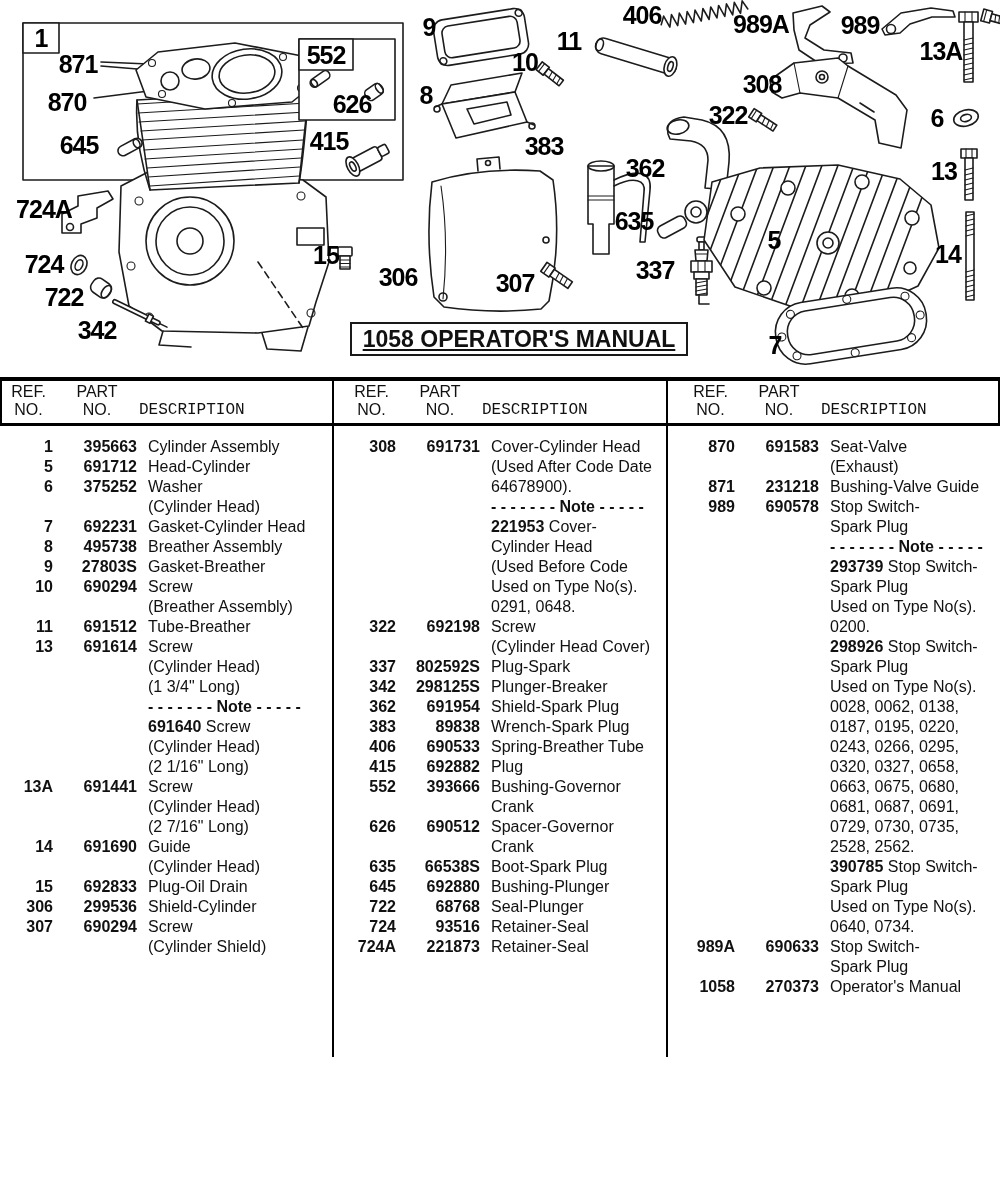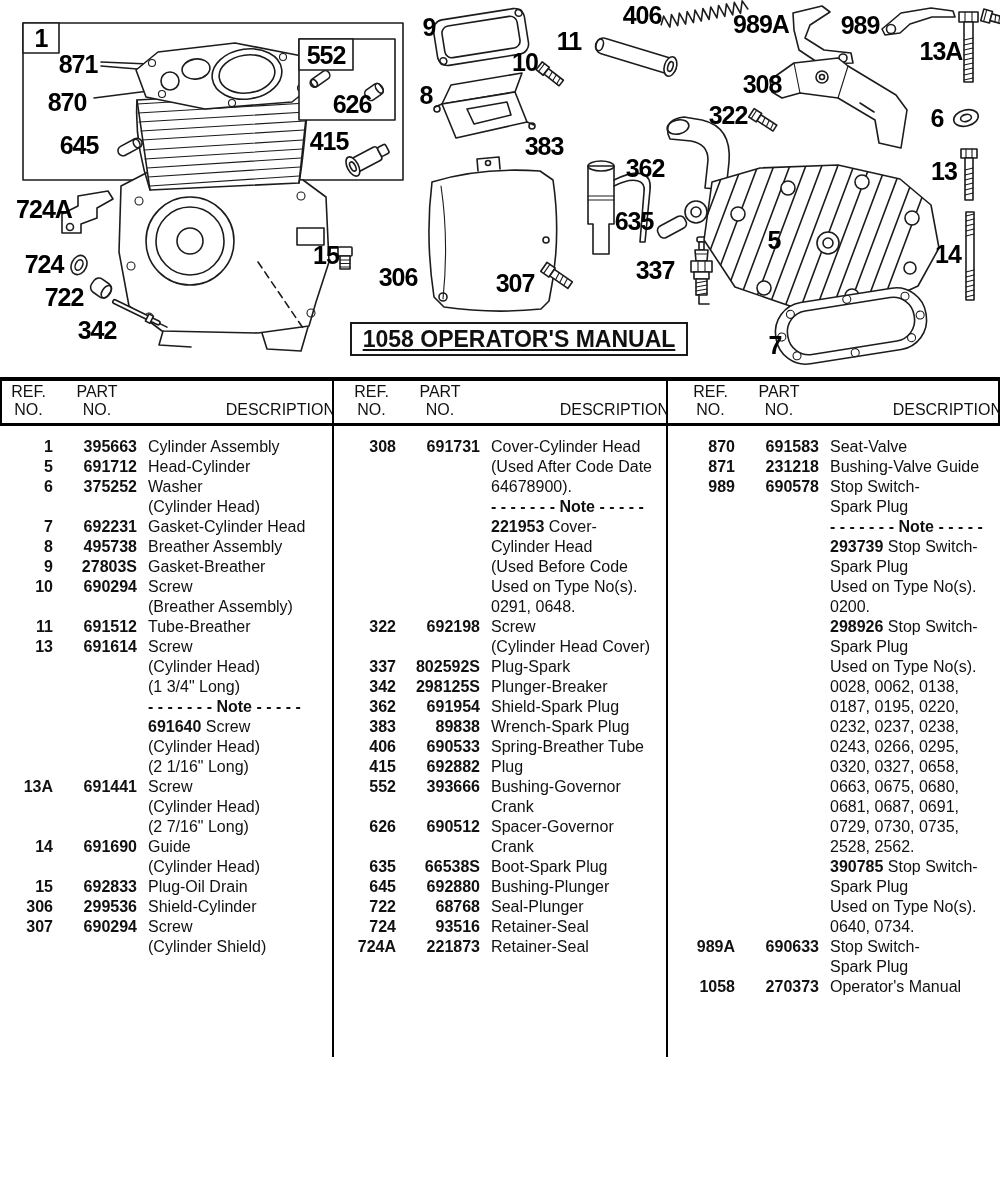--- a/index.html
+++ b/index.html
@@ -20,21 +20,21 @@
   
   .table-area{position:absolute;left:0;top:377px;width:1000px;height:680px;
               border-top:4px solid #000;box-sizing:border-box;}
   .vsep{position:absolute;top:0;bottom:0;width:2px;background:#000;}
   .header-band{position:absolute;left:0;top:0;width:1000px;height:45px;box-sizing:border-box;
                border-bottom:3px solid #000;border-left:2px solid #000;border-right:2px solid #000;
                display:grid;grid-template-columns:333px 334px 333px;}
   .hdr{display:grid;grid-template-columns:53px 84px 1fr;align-items:end;
        font-size:16px;padding-bottom:4px;}
   .hdr .hc{text-align:center;line-height:18px;}
-  .hdr .hd{text-align:right;line-height:18px;}
+  .hdr .hd{text-align:left;line-height:18px;font-family:Liberation Mono, monospace;}
   .header-band .hdr:nth-child(2){padding-left:10px;}
   .header-band .hdr:nth-child(3){padding-left:15px;}
   .cols{position:absolute;left:0;top:48px;width:1000px;bottom:0;
         display:grid;grid-template-columns:333px 334px 333px;}
   .col{padding-top:8px;box-sizing:border-box;}
   .col:nth-child(2){padding-left:10px;}
   .col:nth-child(3){padding-left:15px;}
   .line{display:grid;grid-template-columns:53px 84px 1fr;line-height:20px;font-size:16px;}
   .line .ref,.line .part{font-weight:bold;text-align:right;white-space:pre;}
   .line .desc{padding-left:11px;white-space:pre;}
@@ -616,20 +616,25 @@
             <span class="desc">Retainer-Seal</span>
           </div>
         </div>
       <div class="col">
           <div class="line">
             <span class="ref">870</span>
             <span class="part">691583</span>
             <span class="desc">Seat-Valve</span>
           </div>
           <div class="line">
+            <span class="ref"> </span>
+            <span class="part"> </span>
+            <span class="desc">(Exhaust)</span>
+          </div>
+          <div class="line">
             <span class="ref">871</span>
             <span class="part">231218</span>
             <span class="desc">Bushing-Valve Guide</span>
           </div>
           <div class="line">
             <span class="ref">989</span>
             <span class="part">690578</span>
             <span class="desc">Stop Switch-</span>
           </div>
           <div class="line">
@@ -679,25 +684,20 @@
           </div>
           <div class="line">
             <span class="ref"> </span>
             <span class="part"> </span>
             <span class="desc">0028, 0062, 0138,</span>
           </div>
           <div class="line">
             <span class="ref"> </span>
             <span class="part"> </span>
             <span class="desc">0187, 0195, 0220,</span>
-          </div>
-          <div class="line">
-            <span class="ref"> </span>
-            <span class="part"> </span>
-            <span class="desc">0232, 0237, 0238,</span>
           </div>
           <div class="line">
             <span class="ref"> </span>
             <span class="part"> </span>
             <span class="desc">0243, 0266, 0295,</span>
           </div>
           <div class="line">
             <span class="ref"> </span>
             <span class="part"> </span>
             <span class="desc">0320, 0327, 0658,</span>

